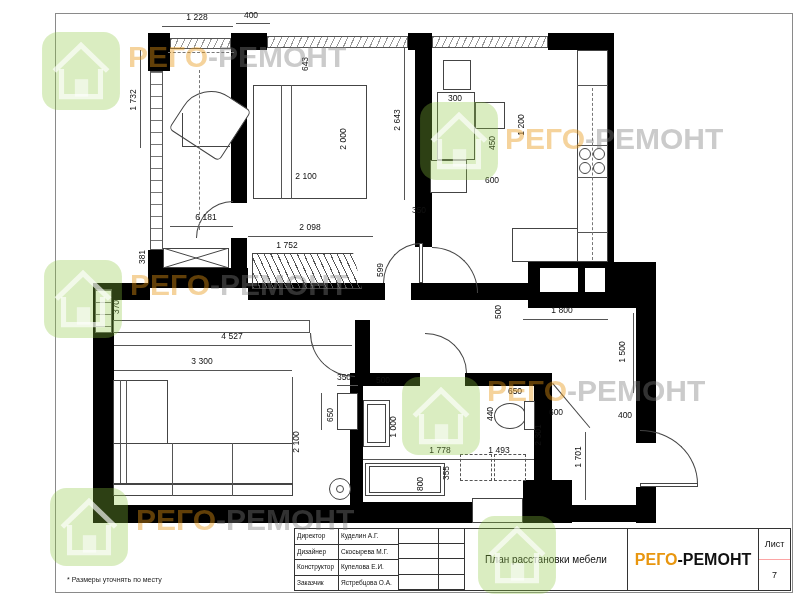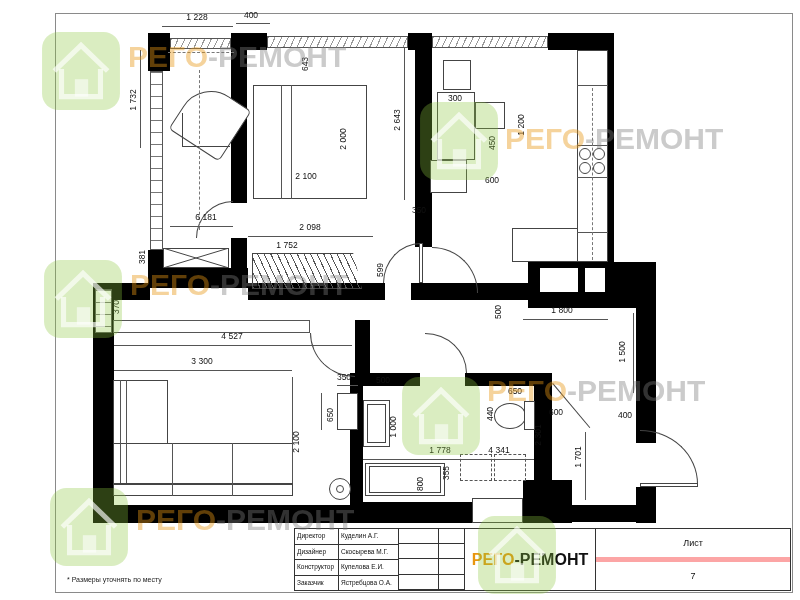--- a/index.html
+++ b/index.html
@@ -54,21 +54,21 @@
   .tb-name{flex:1;padding:3px 1px 0 2px;overflow:hidden;white-space:nowrap;}
   .tb-empty{border-right:1px solid #333;box-sizing:border-box;
     background-image:repeating-linear-gradient(to bottom,transparent 0 14.2px,#333 14.2px 15.2px);}
   .tb-e1{width:40px;} .tb-e2{width:26px;}
   .tb-title{width:163px;border-right:1px solid #333;box-sizing:border-box;display:flex;
     align-items:center;justify-content:center;font-size:10px;}
   .tb-brand{width:131px;border-right:1px solid #333;box-sizing:border-box;display:flex;
     align-items:center;justify-content:center;font-size:16px;font-weight:bold;white-space:nowrap;}
   .tb-brand .b1{color:#E8960F;} .tb-brand .b2{color:#111;}
   .tb-sheet{flex:1;display:flex;flex-direction:column;}
-  .tb-sheet-label{flex:1;border-bottom:5px solid #fca5a5;display:flex;align-items:center;
+  .tb-sheet-label{flex:1;border-bottom:1px solid #fca5a5;display:flex;align-items:center;
     justify-content:center;font-size:9px;}
   .tb-sheet-num{flex:1;display:flex;align-items:center;justify-content:center;font-size:9px;}
   #note{position:absolute;left:67px;top:576px;font-size:7px;color:#222;z-index:30;}
   .circ{border-radius:50%;}
 </style>
 </head>
 <body>
 
 <div id="sheet">
   <div id="frame"></div>
@@ -223,21 +223,21 @@
       <span class="dim" style="left: 344px; top: 377px;">350</span>
       <span class="dim" style="left: 383px; top: 380px;">500</span>
       <span class="dim v" style="left: 330px; top: 415px;">650</span>
       <span class="dim v" style="left: 296px; top: 442px;">2 100</span>
       <span class="dim" style="left: 515px; top: 391px;">650</span>
       <span class="dim v" style="left: 490px; top: 414px;">440</span>
       <span class="dim" style="left: 556px; top: 412px;">600</span>
       <span class="dim v" style="left: 538px; top: 435px;">2 301</span>
       <span class="dim v" style="left: 393px; top: 427px;">1 000</span>
       <span class="dim" style="left: 416px; top: 450px; margin-left: 24px;">1 778</span>
-      <span class="dim" style="left: 499px; top: 450px;">4 341</span>
+      <span class="dim" style="left: 499px; top: 450px;">1 493</span>
       <span class="dim" style="left: 625px; top: 415px;">400</span>
       <span class="dim v" style="left: 578px; top: 457px;">1 701</span>
       <span class="dim v" style="left: 420px; top: 484px;">800</span>
       <span class="dim v" style="left: 446px; top: 473px;">355</span>
     </div>
 
   <div id="wms">
       <div class="wm-logo" style="left: 40px; top: 30px;"><svg width="82" height="82" viewBox="0 0 80 80">
           <rect x="2" y="2" width="76" height="76" rx="16" fill="rgba(141,198,63,0.32)"></rect>
           <path d="M14 40 L40 15 L66 40" fill="none" stroke="rgba(255,255,255,0.65)" stroke-width="5"></path>
@@ -295,20 +295,21 @@
         <div class="tb-role">Конструктор</div>
         <div class="tb-name">Купелова Е.И.</div>
       </div>
       <div class="tb-row">
         <div class="tb-role">Заказчик</div>
         <div class="tb-name">Ястребцова О.А.</div>
       </div>
     </div>
     <div class="tb-empty tb-e1"></div>
     <div class="tb-empty tb-e2"></div>
+    <div class="tb-title">План расстановки мебели</div>
     <div class="tb-brand">
         <span class="b1">РЕГО</span>
         <span class="b2">-РЕМОНТ</span>
       </div>
     <div class="tb-sheet">
       <div class="tb-sheet-label">Лист</div>
       <div class="tb-sheet-num">7</div>
     </div>
   </div>
 

